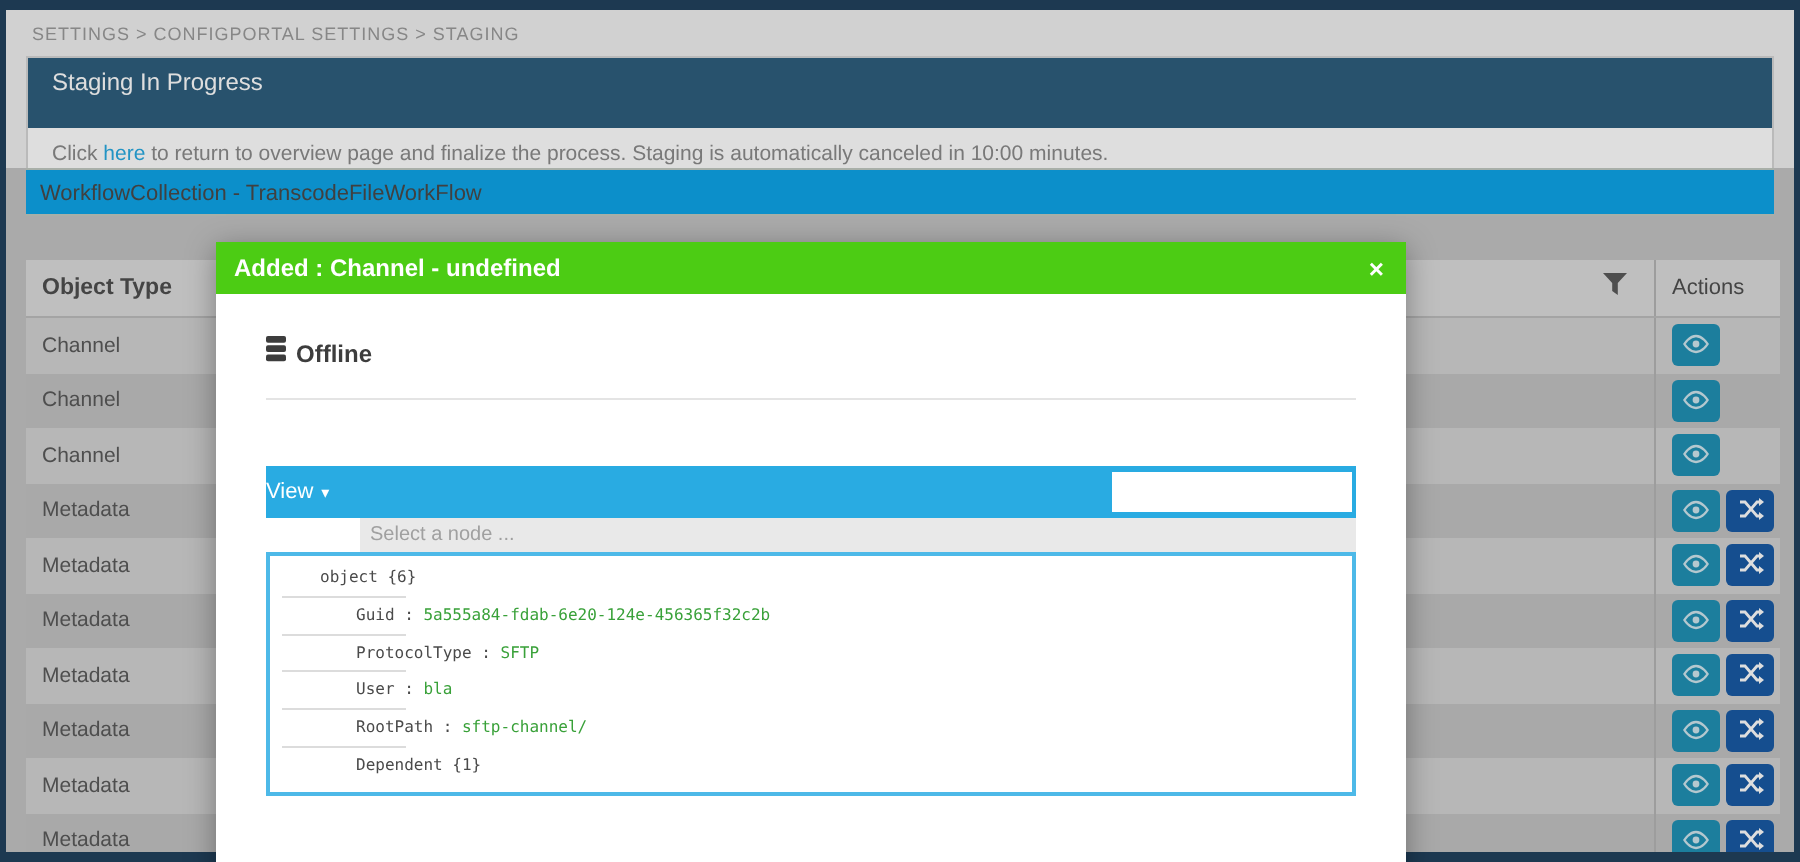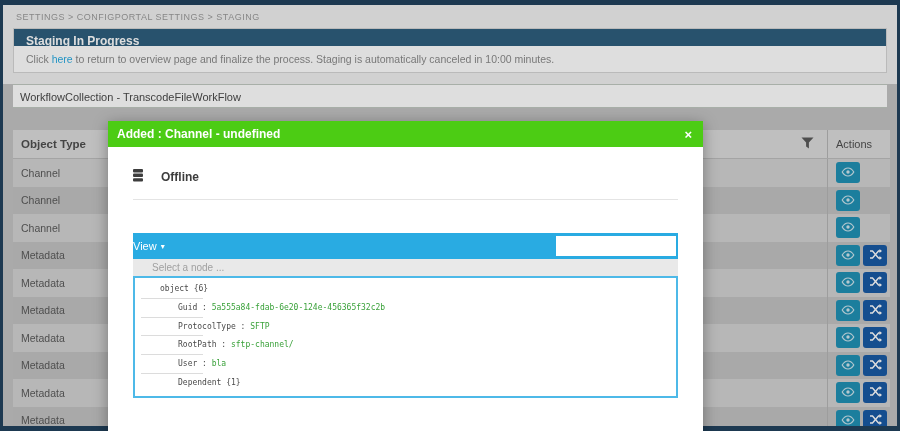--- a/index.html
+++ b/index.html
@@ -4,25 +4,25 @@
 <style>
   * { margin:0; padding:0; box-sizing:border-box; }
   html,body { width:900px; height:431px; overflow:hidden; font-family:"Liberation Sans",sans-serif; }
   .frame { position:absolute; inset:0; background:#22425e; }
   .app { position:absolute; left:3px; right:3px; top:5px; bottom:5px; background:#c4c4c4; overflow:hidden; }
 
   
   .top-area { background:#f1f1f1; height:79px; }
   .breadcrumb { font-size:9px; letter-spacing:.5px; color:#9b9b9b; padding:7px 0 0 13px; text-transform:uppercase; }
   .staging-panel { margin:6px 10px 0 10px; border:1px solid #d6d6d6; background:#ffffff; }
-  .staging-header { background:#2e5f7e; color:#fff; font-size:12px; font-weight:bold; height:17px; line-height:25px; padding-left:12px; }
+  .staging-header { background:#2e5f7e; color:#fff; font-size:12px; font-weight:normal; height:35px; line-height:25px; padding-left:12px; }
   .staging-body { font-size:10.5px; color:#8b8b8b; height:26px; line-height:26px; padding-left:12px; }
   .staging-body a { color:#29abe2; text-decoration:none; }
 
-  .workflow-bar { margin:0 10px; height:24px; line-height:24px; background:#ffffff; border-top:1px solid #c2c9c2; border-bottom:1px solid #c2c9c2; font-size:11px; color:#4a4a4a; padding-left:7px; }
+  .workflow-bar { margin:0 10px; height:24px; line-height:24px; background:#0ea5e9; border-top:1px solid #c2c9c2; border-bottom:1px solid #c2c9c2; font-size:11px; color:#4a4a4a; padding-left:7px; }
 
   
   .table-area { position:absolute; top:125px; left:10px; right:7px; bottom:0; }
   .table { position:relative; width:100%; height:100%; }
   .table::before { content:''; position:absolute; left:242px; top:0; bottom:0; width:1px; background:rgba(0,0,0,.06); }
   .thead { display:flex; height:29px; background:#dcdcdc; border-bottom:1px solid #bdbdbd; align-items:center; }
   .th-main { flex:1; font-size:11.5px; font-weight:bold; color:#4f4f4f; padding-left:8px; display:flex; align-items:center; }
   .th-filter { width:40px; display:flex; justify-content:center; }
   .th-actions { width:63px; border-left:1px solid #b5b5b5; align-self:stretch; display:flex; align-items:center; font-size:11px; font-weight:normal; color:#4f4f4f; padding-left:8px; }
   .trow { display:flex; height:27.5px; align-items:center; }
@@ -36,29 +36,29 @@
 
   
   .backdrop { position:absolute; inset:0; background:rgba(0,0,0,.13); }
 
   
   .modal { position:absolute; left:108px; top:121px; width:595px; height:316px; background:#fff; box-shadow:0 3px 14px rgba(0,0,0,.35); }
   .modal-header { height:26px; background:#4ccc14; display:flex; align-items:center; }
   .modal-title { color:#fff; font-size:12px; font-weight:bold; padding-left:9px; flex:1; }
   .modal-close { color:#fff; font-size:13px; font-weight:bold; padding-right:11px; cursor:pointer; }
   .modal-body { padding:0 25px; }
-  .offline-row { margin-top:21px; padding-bottom:13px; border-bottom:1px solid #e4e4e4; display:flex; align-items:center; gap:18px; }
+  .offline-row { margin-top:21px; padding-bottom:13px; border-bottom:1px solid #e4e4e4; display:flex; align-items:center; gap:5px; }
   .offline-label { font-size:12px; font-weight:bold; color:#3d3d3d; }
 
   .viewbar { margin-top:33px; height:26px; background:#29abe2; display:flex; align-items:center; }
   .view-label { color:#fff; font-size:11px; cursor:pointer; }
   .view-caret { font-size:8px; color:#fff; margin-left:4px; }
   .viewbar-spacer { flex:1; }
   .tree-search { width:120px; height:20px; border:none; background:#fff; margin-right:2px; outline:none; font-size:10px; padding:0 4px; }
-  .select-node { height:17px; background:#e9e9e9; font-size:10px; color:#a0a0a0; line-height:17px; padding-left:19px; cursor:pointer; }
+  .select-node { height:17px; background:#e9e9e9; font-size:10px; color:#a0a0a0; line-height:17px; padding-left:5px; cursor:pointer;margin-left:47px; }
 
   .tree { border:2px solid #4db9e8; background:#fff; padding:2px 0 3px 0; }
   .tnode { position:relative; font-family:"DejaVu Sans Mono",monospace; font-size:8px; color:#4a4a4a; padding:4px 8px 4px 16px; display:flex; line-height:1.35; }
   .tnode:not(:last-child)::after { content:''; position:absolute; left:6px; bottom:0; width:62px; border-bottom:1px solid #dcdcdc; }
   .tnode .tkey { white-space:pre; }
   .tnode .tval { color:#39a139; word-break:break-all; }
   .indent-1 { padding-left:25px; }
   .indent-2 { padding-left:43px; }
 </style>
 </head>
@@ -374,27 +374,27 @@
     <span class="tval">5a555a84-fdab-6e20-124e-456365f32c2b</span>
   </div>
 
 
   <div class="tnode indent-2">
     <span class="tkey">ProtocolType : </span>
     <span class="tval">SFTP</span>
   </div>
 
   <div class="tnode indent-2">
+    <span class="tkey">User : </span>
+    <span class="tval">bla</span>
+  </div>
+
+  <div class="tnode indent-2">
     <span class="tkey">RootPath : </span>
     <span class="tval">sftp-channel/</span>
-  </div>
-
-  <div class="tnode indent-2">
-    <span class="tkey">User : </span>
-    <span class="tval">bla</span>
   </div>
 
   <div class="tnode indent-2">
     <span class="tkey">Dependent {1}</span>
     <span class="tval"></span>
   </div>
 </div>
 
   </div>
 </div>

